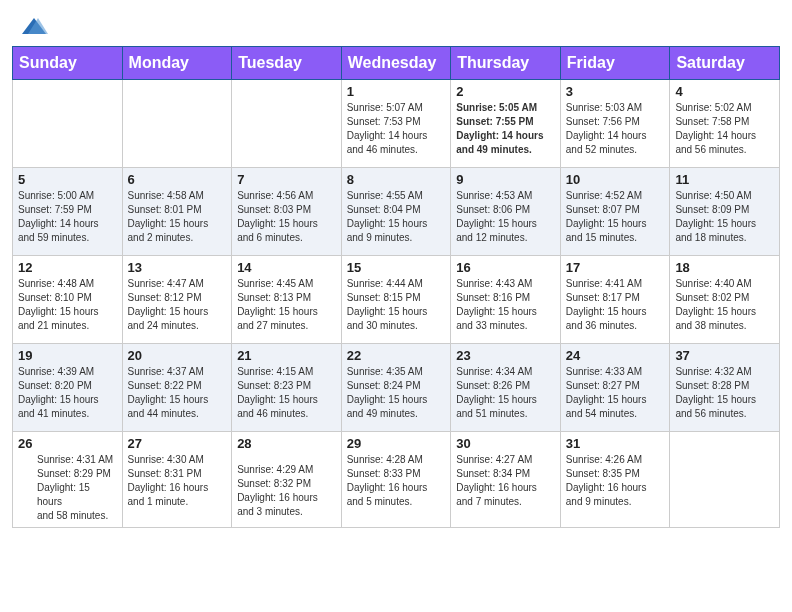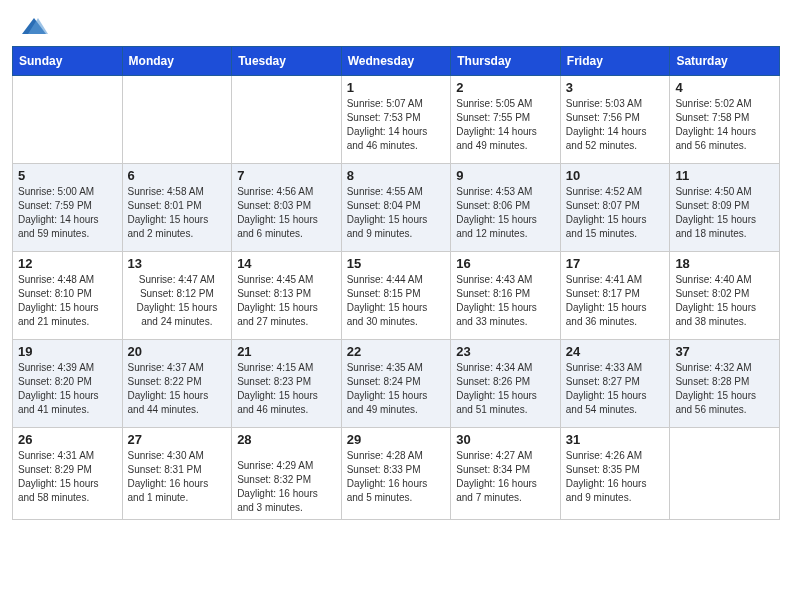--- a/index.html
+++ b/index.html
@@ -51,23 +51,23 @@
     }
     .calendar-container {
       padding: 0 12px 12px 12px;
     }
     table {
       width: 100%;
       border-collapse: collapse;
       border: 1px solid #ccc;
     }
     .day-header {
-      background-color: #1d4ed8;
+      background-color: #8b5cf6;
       color: #fff;
-      font-size: 12px;
+      font-size: 16px;
       font-weight: bold;
       padding: 7px 6px;
       text-align: left;
       border: 1px solid #1e5a9a;
     }
     .calendar-cell {
       border: 1px solid #ccc;
       vertical-align: top;
       padding: 4px 5px;
       width: 14.28%;
@@ -137,21 +137,21 @@
           <td class="calendar-cell empty"></td>
           <td class="calendar-cell">
             <div class="day-number">1</div>
             <div class="cell-text" style="white-space: pre-line;">Sunrise: 5:07 AM
 Sunset: 7:53 PM
 Daylight: 14 hours
 and 46 minutes.</div>
           </td>
           <td class="calendar-cell">
             <div class="day-number">2</div>
-            <div class="cell-text" style="white-space: pre-line;">Sunrise: 5:05 AM
+            <div class="cell-text" style="white-space: pre-line; font-weight: bold;">Sunrise: 5:05 AM
 Sunset: 7:55 PM
 Daylight: 14 hours
 and 49 minutes.</div>
           </td>
           <td class="calendar-cell">
             <div class="day-number">3</div>
             <div class="cell-text" style="white-space: pre-line;">Sunrise: 5:03 AM
 Sunset: 7:56 PM
 Daylight: 14 hours
 and 52 minutes.</div>
@@ -218,21 +218,21 @@
         <tr class="week-row-3">
           <td class="calendar-cell">
             <div class="day-number">12</div>
             <div class="cell-text" style="white-space: pre-line;">Sunrise: 4:48 AM
 Sunset: 8:10 PM
 Daylight: 15 hours
 and 21 minutes.</div>
           </td>
           <td class="calendar-cell">
             <div class="day-number">13</div>
-            <div class="cell-text" style="white-space: pre-line; text-align: center;">Sunrise: 4:47 AM
+            <div class="cell-text" style="white-space: pre-line;">Sunrise: 4:47 AM
 Sunset: 8:12 PM
 Daylight: 15 hours
 and 24 minutes.</div>
           </td>
           <td class="calendar-cell">
             <div class="day-number">14</div>
             <div class="cell-text" style="white-space: pre-line;">Sunrise: 4:45 AM
 Sunset: 8:13 PM
 Daylight: 15 hours
 and 27 minutes.</div>
@@ -313,21 +313,21 @@
             <div class="day-number">37</div>
             <div class="cell-text" style="white-space: pre-line;">Sunrise: 4:32 AM
 Sunset: 8:28 PM
 Daylight: 15 hours
 and 56 minutes.</div>
           </td>
         </tr>
         <tr class="week-row-5">
           <td class="calendar-cell">
             <div class="day-number">26</div>
-            <div class="cell-text" style="white-space: pre-line;">Sunrise: 4:31 AM
+            <div class="cell-text" style="white-space: pre-line; margin-left: 19px;">Sunrise: 4:31 AM
 Sunset: 8:29 PM
 Daylight: 15 hours
 and 58 minutes.</div>
           </td>
           <td class="calendar-cell">
             <div class="day-number">27</div>
             <div class="cell-text" style="white-space: pre-line;">Sunrise: 4:30 AM
 Sunset: 8:31 PM
 Daylight: 16 hours
 and 1 minute.</div>

